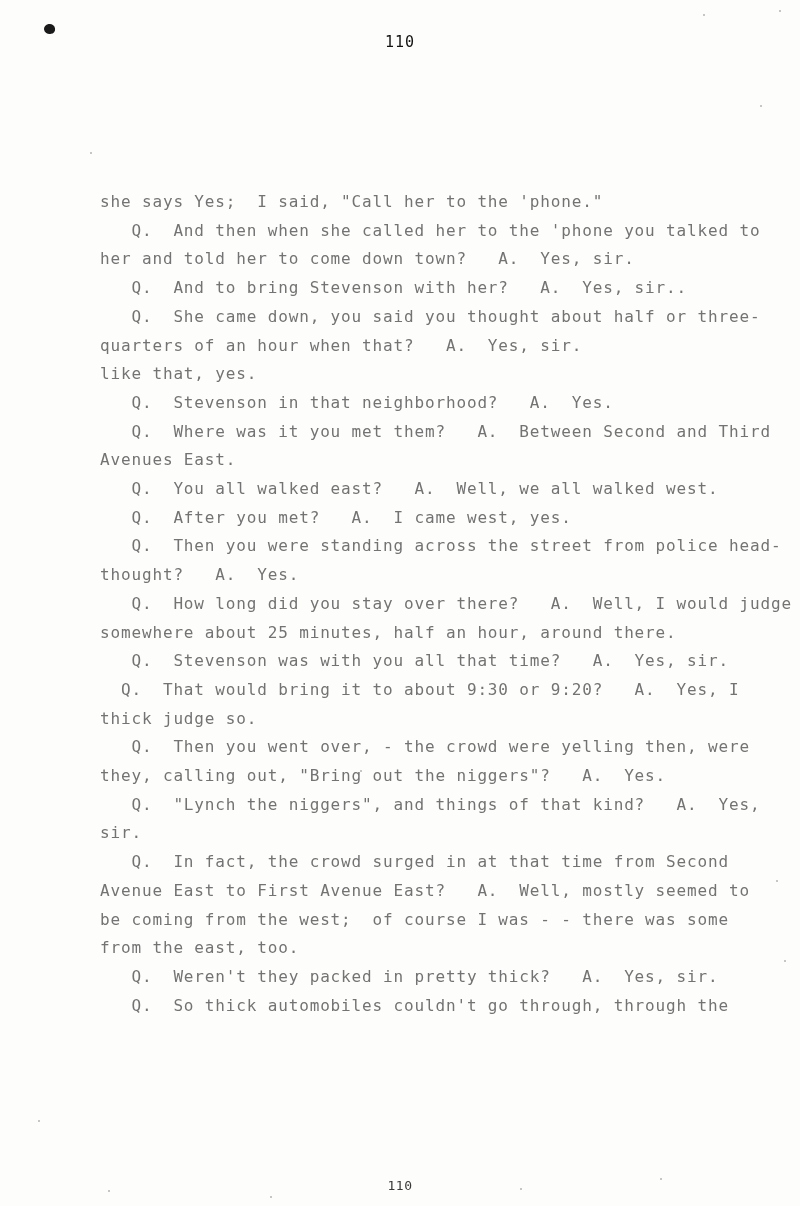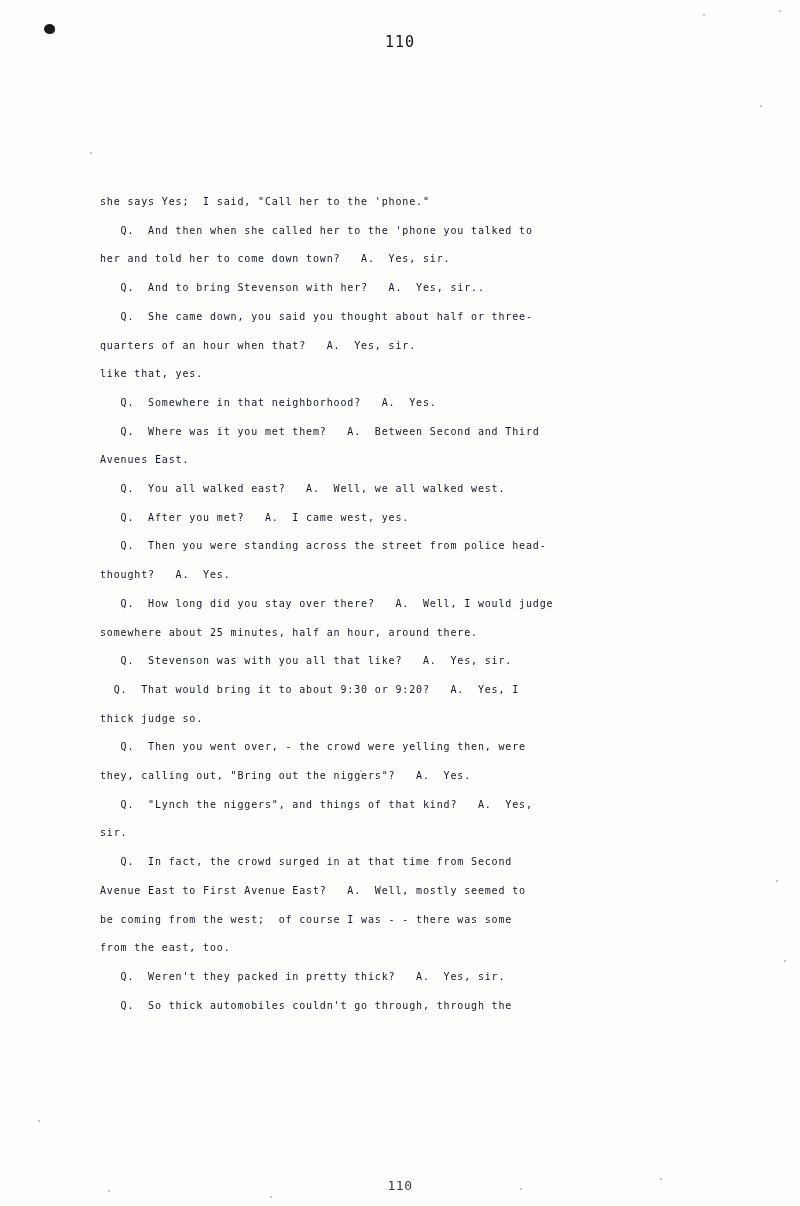--- a/index.html
+++ b/index.html
@@ -58,54 +58,54 @@
     letter-spacing: 0.5px;
     color: #3a3a3a;
   }
   .body-text {
     position: absolute;
     top: 188px;
     left: 100px;
     width: 660px;
   }
   .line {
-    font-size: 10px;
+    font-size: 16px;
     line-height: 28.7px;
     letter-spacing: 0.85px;
     white-space: pre;
-    color: #0f172a;
+    color: #737373;
   }
 </style>
 </head>
 <body>
 
 <div class="page">
 
   <div class="punch"></div>
 
   <div class="page-number">110</div>
 
   <div class="body-text">
     <div class="line">she says Yes;  I said, "Call her to the 'phone."</div>
     <div class="line">   Q.  And then when she called her to the 'phone you talked to</div>
     <div class="line">her and told her to come down town?   A.  Yes, sir.</div>
     <div class="line">   Q.  And to bring Stevenson with her?   A.  Yes, sir..</div>
     <div class="line">   Q.  She came down, you said you thought about half or three-</div>
     <div class="line">quarters of an hour when that?   A.  Yes, sir.</div>
     <div class="line">like that, yes.</div>
-    <div class="line">   Q.  Somewhere in that neighborhood?   A.  Yes.</div>
+    <div class="line">   Q.  Stevenson in that neighborhood?   A.  Yes.</div>
     <div class="line">   Q.  Where was it you met them?   A.  Between Second and Third</div>
     <div class="line">Avenues East.</div>
     <div class="line">   Q.  You all walked east?   A.  Well, we all walked west.</div>
     <div class="line">   Q.  After you met?   A.  I came west, yes.</div>
     <div class="line">   Q.  Then you were standing across the street from police head-</div>
     <div class="line">thought?   A.  Yes.</div>
     <div class="line">   Q.  How long did you stay over there?   A.  Well, I would judge</div>
     <div class="line">somewhere about 25 minutes, half an hour, around there.</div>
-    <div class="line">   Q.  Stevenson was with you all that like?   A.  Yes, sir.</div>
+    <div class="line">   Q.  Stevenson was with you all that time?   A.  Yes, sir.</div>
     <div class="line">  Q.  That would bring it to about 9:30 or 9:20?   A.  Yes, I</div>
     <div class="line">thick judge so.</div>
     <div class="line">   Q.  Then you went over, - the crowd were yelling then, were</div>
     <div class="line">they, calling out, "Bring out the niggers"?   A.  Yes.</div>
     <div class="line">   Q.  "Lynch the niggers", and things of that kind?   A.  Yes,</div>
     <div class="line">sir.</div>
     <div class="line">   Q.  In fact, the crowd surged in at that time from Second</div>
     <div class="line">Avenue East to First Avenue East?   A.  Well, mostly seemed to</div>
     <div class="line">be coming from the west;  of course I was - - there was some</div>
     <div class="line">from the east, too.</div>

